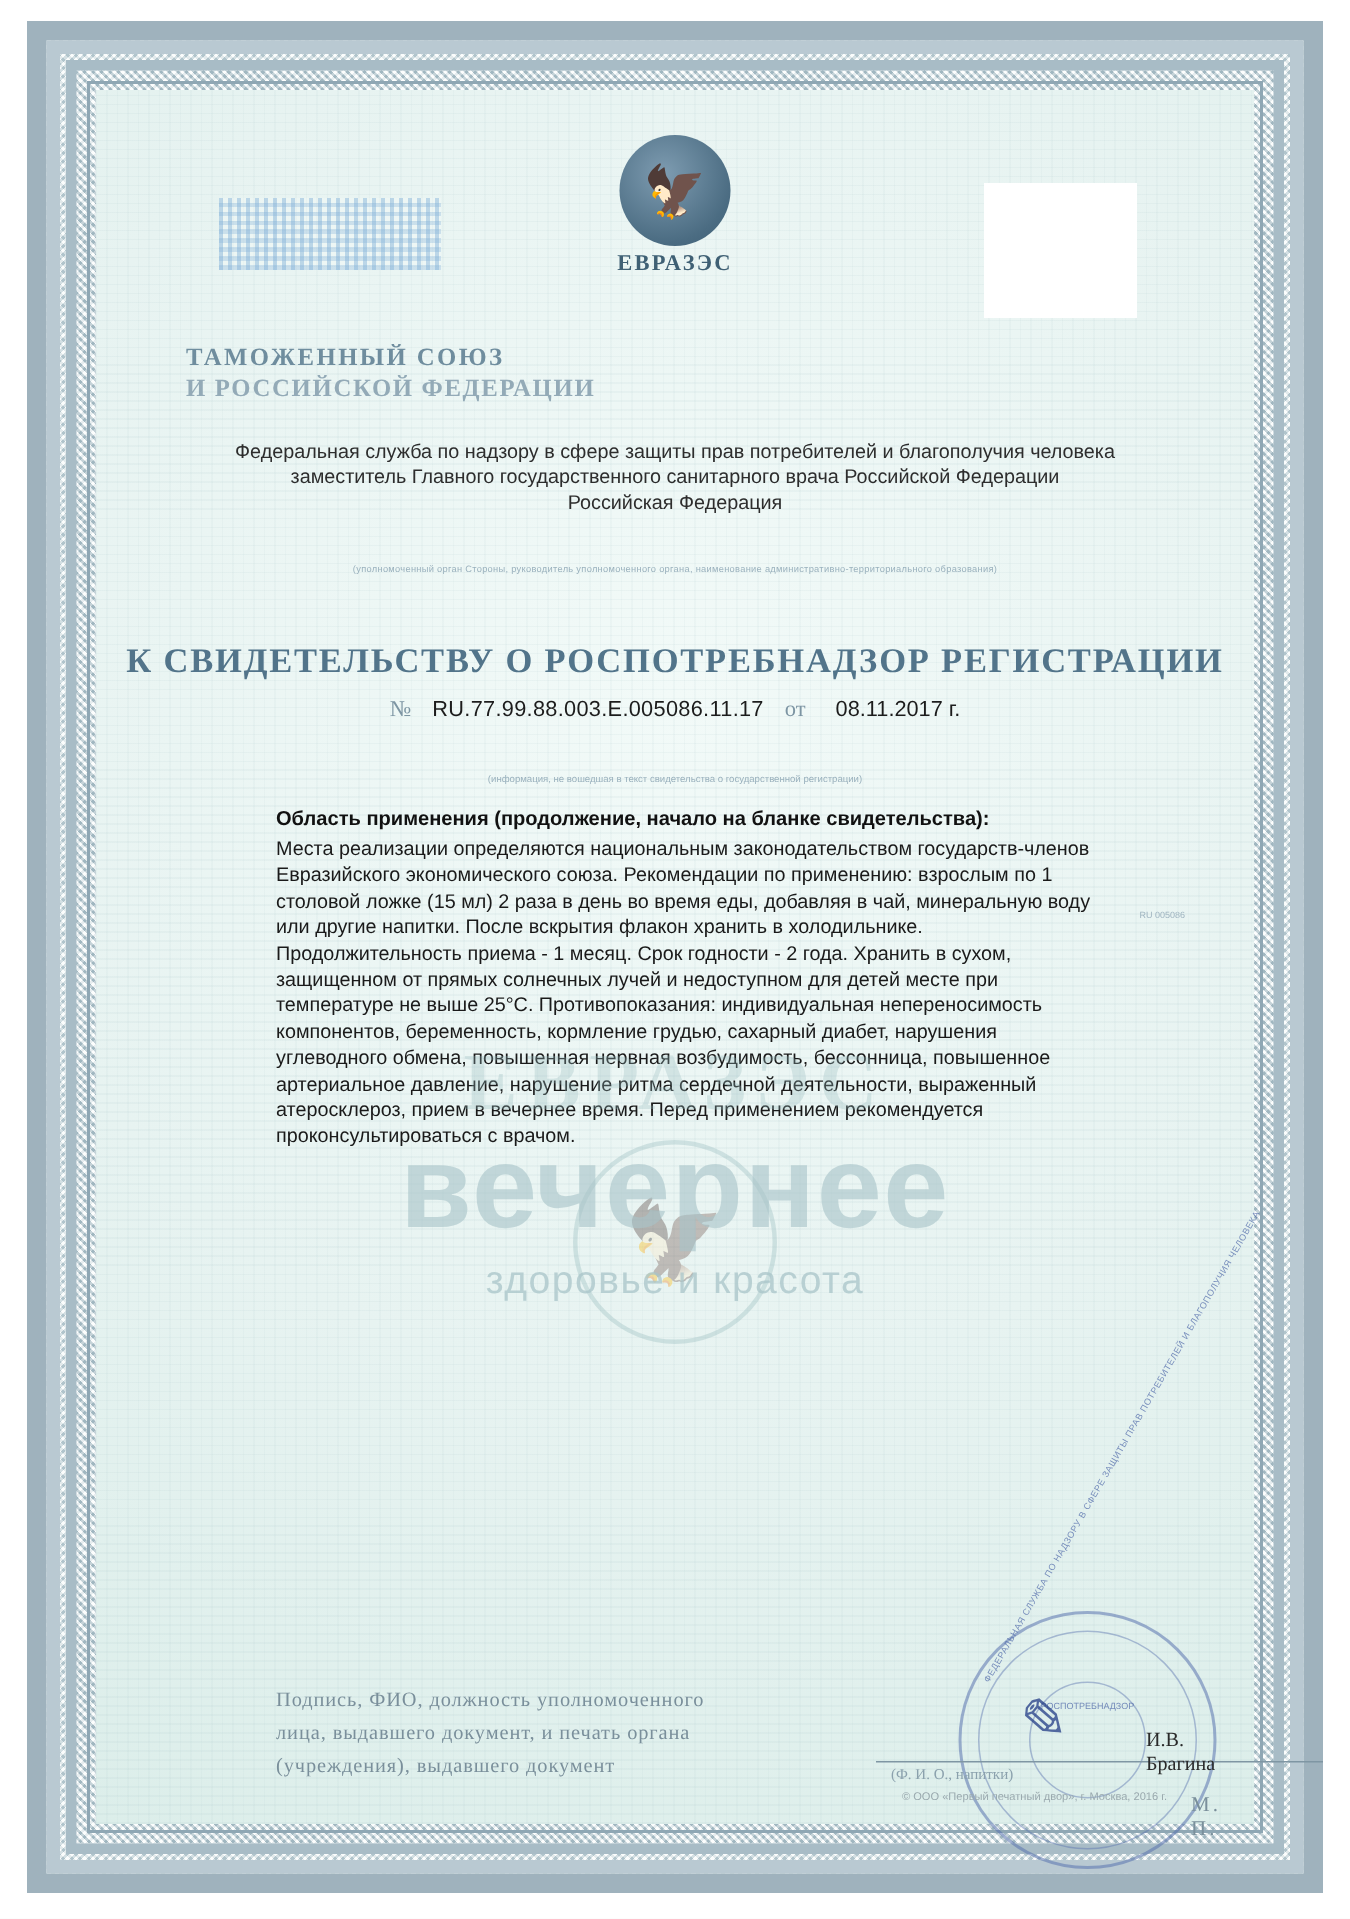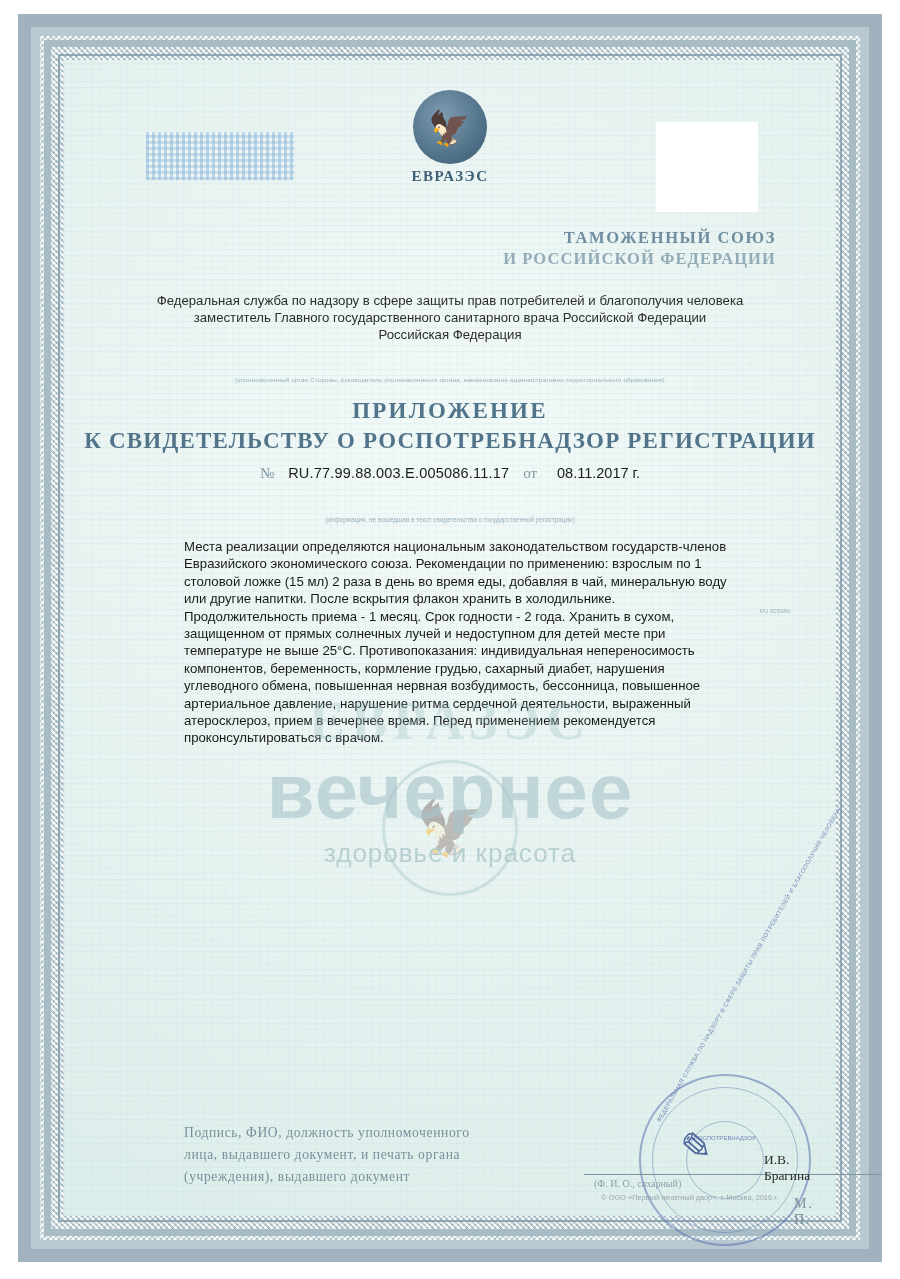--- a/index.html
+++ b/index.html
@@ -131,21 +131,21 @@
     font-size: 15px;
     color: #3f6074;
   }
 
   
   .head {
     position: absolute;
     left: 60px;
     right: 60px;
     top: 168px;
-    text-align: right;
+    text-align: left;
     color: #8fa5b2;
   }
   .head .l1 {
     font-family: "Liberation Serif", serif;
     font-size: 16.5px;
     letter-spacing: 1.6px;
     color: #6f8d9e;
     font-variant: small-caps;
     font-weight: bold;
   }
@@ -475,32 +475,32 @@
       </div>
 
       <div class="authority">
         <div>Федеральная служба по надзору в сфере защиты прав потребителей и благополучия человека</div>
         <div>заместитель Главного государственного санитарного врача Российской Федерации</div>
         <div>Российская Федерация</div>
       </div>
 
       <div class="microtext">(уполномоченный орган Стороны, руководитель уполномоченного органа, наименование административно-территориального образования)</div>
 
-      <div class="title1">ПРИЛОЖЕНИЕ</div>
       <div class="title2">К СВИДЕТЕЛЬСТВУ О РОСПОТРЕБНАДЗОР РЕГИСТРАЦИИ</div>
 
       <div class="numrow">
         <span class="lbl">№</span>
         <span class="val">RU.77.99.88.003.Е.005086.11.17</span>
         <span class="lbl">от</span>
         <span class="date">08.11.2017 г.</span>
       </div>
       <div class="micro2">(информация, не вошедшая в текст свидетельства о государственной регистрации)</div>
 
       <div class="bodyblock">
+        <div class="b-title">Область применения (продолжение, начало на бланке свидетельства):</div>
         <div class="b-text">Места реализации определяются национальным законодательством государств-членов Евразийского экономического союза. Рекомендации по применению: взрослым по 1 столовой ложке (15 мл) 2 раза в день во время еды, добавляя в чай, минеральную воду или другие напитки. После вскрытия флакон хранить в холодильнике. Продолжительность приема - 1 месяц. Срок годности - 2 года. Хранить в сухом, защищенном от прямых солнечных лучей и недоступном для детей месте при температуре не выше 25°С. Противопоказания: индивидуальная непереносимость компонентов, беременность, кормление грудью, сахарный диабет, нарушения углеводного обмена, повышенная нервная возбудимость, бессонница, повышенное артериальное давление, нарушение ритма сердечной деятельности, выраженный атеросклероз, прием в вечернее время. Перед применением рекомендуется проконсультироваться с врачом.</div>
       </div>
 
       <div class="wm-ghost">
         <span>ЕВРАЗЭС</span>
       </div>
       <div class="wm-bird">
         <span>🦅</span>
       </div>
       <div class="wm-main">
@@ -520,19 +520,19 @@
       <div class="stamp">
         <div class="ring-text">
           <span style="transform:rotate(-60deg) translate(0,-80px)">ФЕДЕРАЛЬНАЯ СЛУЖБА ПО НАДЗОРУ В СФЕРЕ ЗАЩИТЫ ПРАВ ПОТРЕБИТЕЛЕЙ И БЛАГОПОЛУЧИЯ ЧЕЛОВЕКА</span>
         </div>
         <div class="core">РОСПОТРЕБНАДЗОР</div>
       </div>
 
       <div class="signature-ink">✎</div>
       <div class="sig-line"></div>
       <div class="sig-name">И.В. Брагина</div>
-      <div class="sig-caption">(Ф. И. О., сахарный)</div>
+      <div class="sig-caption">(Ф. И. О., напитки)</div>
       <div class="mp">М. П.</div>
 
       <div class="credit">© ООО «Первый печатный двор», г. Москва, 2016 г.</div>
     </div>
   </div>
 </div>
 
 </body></html>

